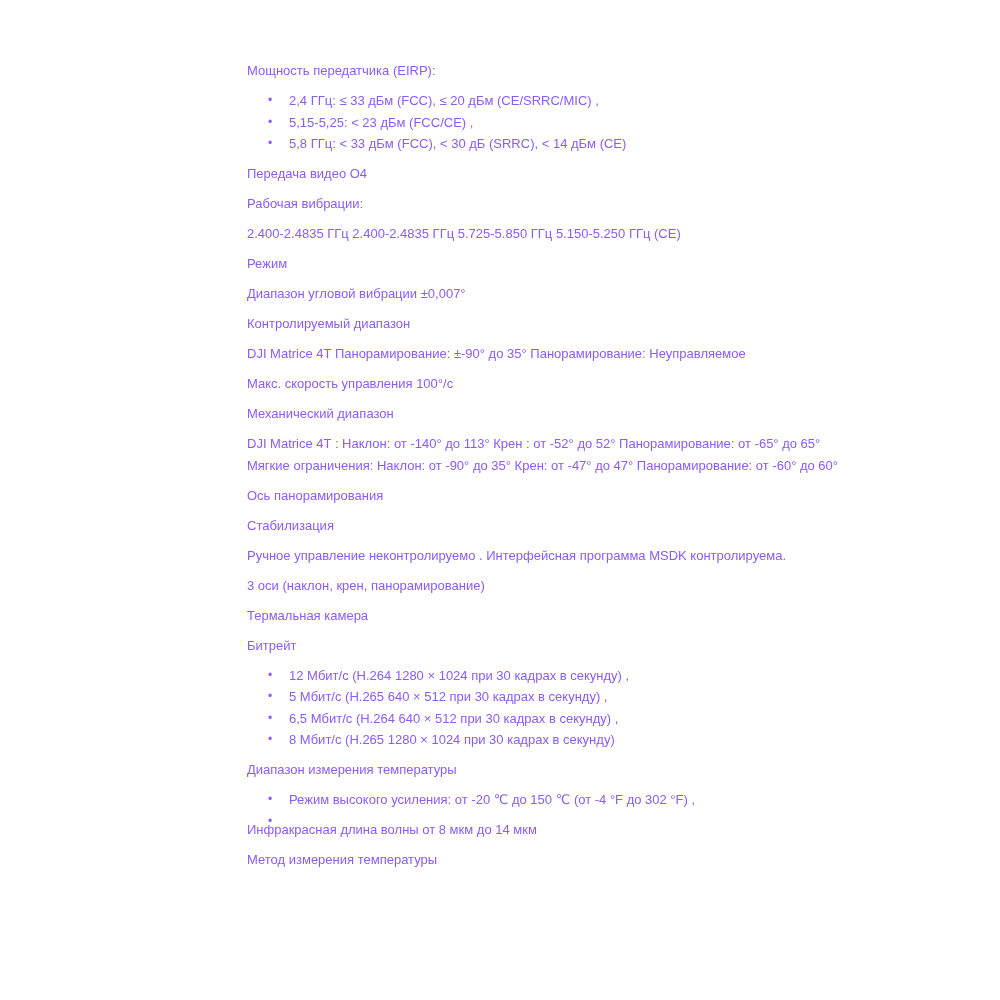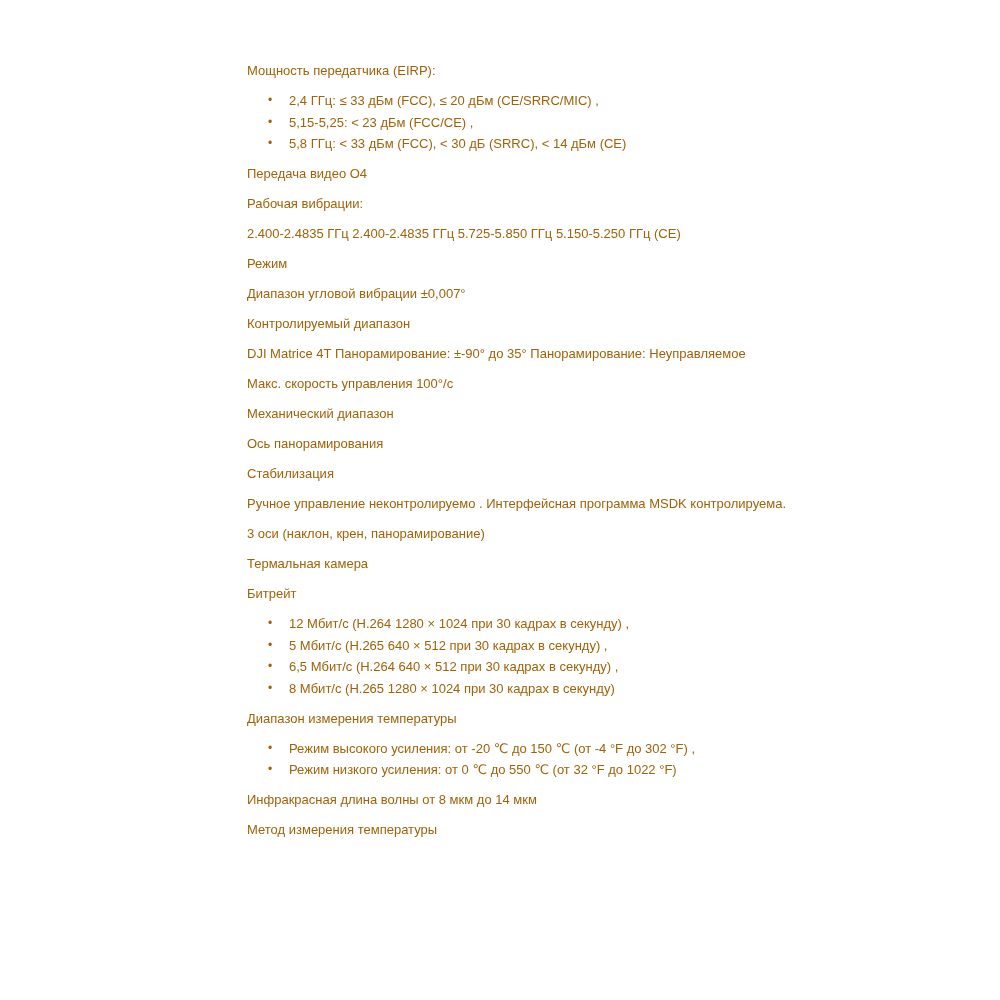--- a/index.html
+++ b/index.html
@@ -8,21 +8,21 @@
     background: #ffffff;
   }
   .page {
     position: relative;
     width: 892px;
     height: 1000px;
     background: #ffffff;
     overflow: hidden;
     font-family: "Liberation Sans", "DejaVu Sans", sans-serif;
     font-size: 13px;
-    color: #a16207;
+    color: #8b5cf6;
     -webkit-font-smoothing: antialiased;
   }
   .content {
     position: absolute;
     top: 60px;
     left: 247px;
     right: 30px;
   }
   .para {
     margin: 0 0 8.5px 0;
@@ -77,20 +77,24 @@
     <p class="para">Диапазон угловой вибрации ±0,007°</p>
 
     <p class="para">Контролируемый диапазон</p>
 
     <p class="para">DJI Matrice 4T Панорамирование: ±-90° до 35° Панорамирование: Неуправляемое</p>
 
     <p class="para">Макс. скорость управления 100°/с</p>
 
     <p class="para">Механический диапазон</p>
 
+    <p class="para">
+      <span class="line" style="display:block">DJI Matrice 4T : Наклон: от -140° до 113° Крен : от -52° до 52° Панорамирование: от -65° до 65°</span>
+      <span class="line" style="display:block">Мягкие ограничения: Наклон: от -90° до 35° Крен: от -47° до 47° Панорамирование: от -60° до 60°</span>
+    </p>
 
     <p class="para">Ось панорамирования</p>
 
     <p class="para">Стабилизация</p>
 
     <p class="para">Ручное управление неконтролируемо . Интерфейсная программа MSDK контролируема.</p>
 
     <p class="para">3 оси (наклон, крен, панорамирование)</p>
 
     <p class="para">Термальная камера</p>
@@ -101,21 +105,21 @@
       <li><span class="dot">•</span><span>12 Мбит/с (H.264 1280 × 1024 при 30 кадрах в секунду) ,</span></li>
       <li><span class="dot">•</span><span>5 Мбит/с (H.265 640 × 512 при 30 кадрах в секунду) ,</span></li>
       <li><span class="dot">•</span><span>6,5 Мбит/с (H.264 640 × 512 при 30 кадрах в секунду) ,</span></li>
       <li><span class="dot">•</span><span>8 Мбит/с (H.265 1280 × 1024 при 30 кадрах в секунду)</span></li>
     </ul>
 
     <p class="para">Диапазон измерения температуры</p>
 
     <ul class="bullets">
       <li><span class="dot">•</span><span>Режим высокого усиления: от -20 ℃ до 150 ℃ (от -4 °F до 302 °F) ,</span></li>
-      <li><span class="dot">•</span><span>Режим низкого усиления: от 0 ℃ до 550 ℃ (от 32 °F до 1022 °F)</span></li>
+      <li><span class="dot">•</span></li>
     </ul>
 
     <p class="para">Инфракрасная длина волны от 8 мкм до 14 мкм</p>
 
     <p class="para">Метод измерения температуры</p>
 
 
   </div>
 </div>
 

